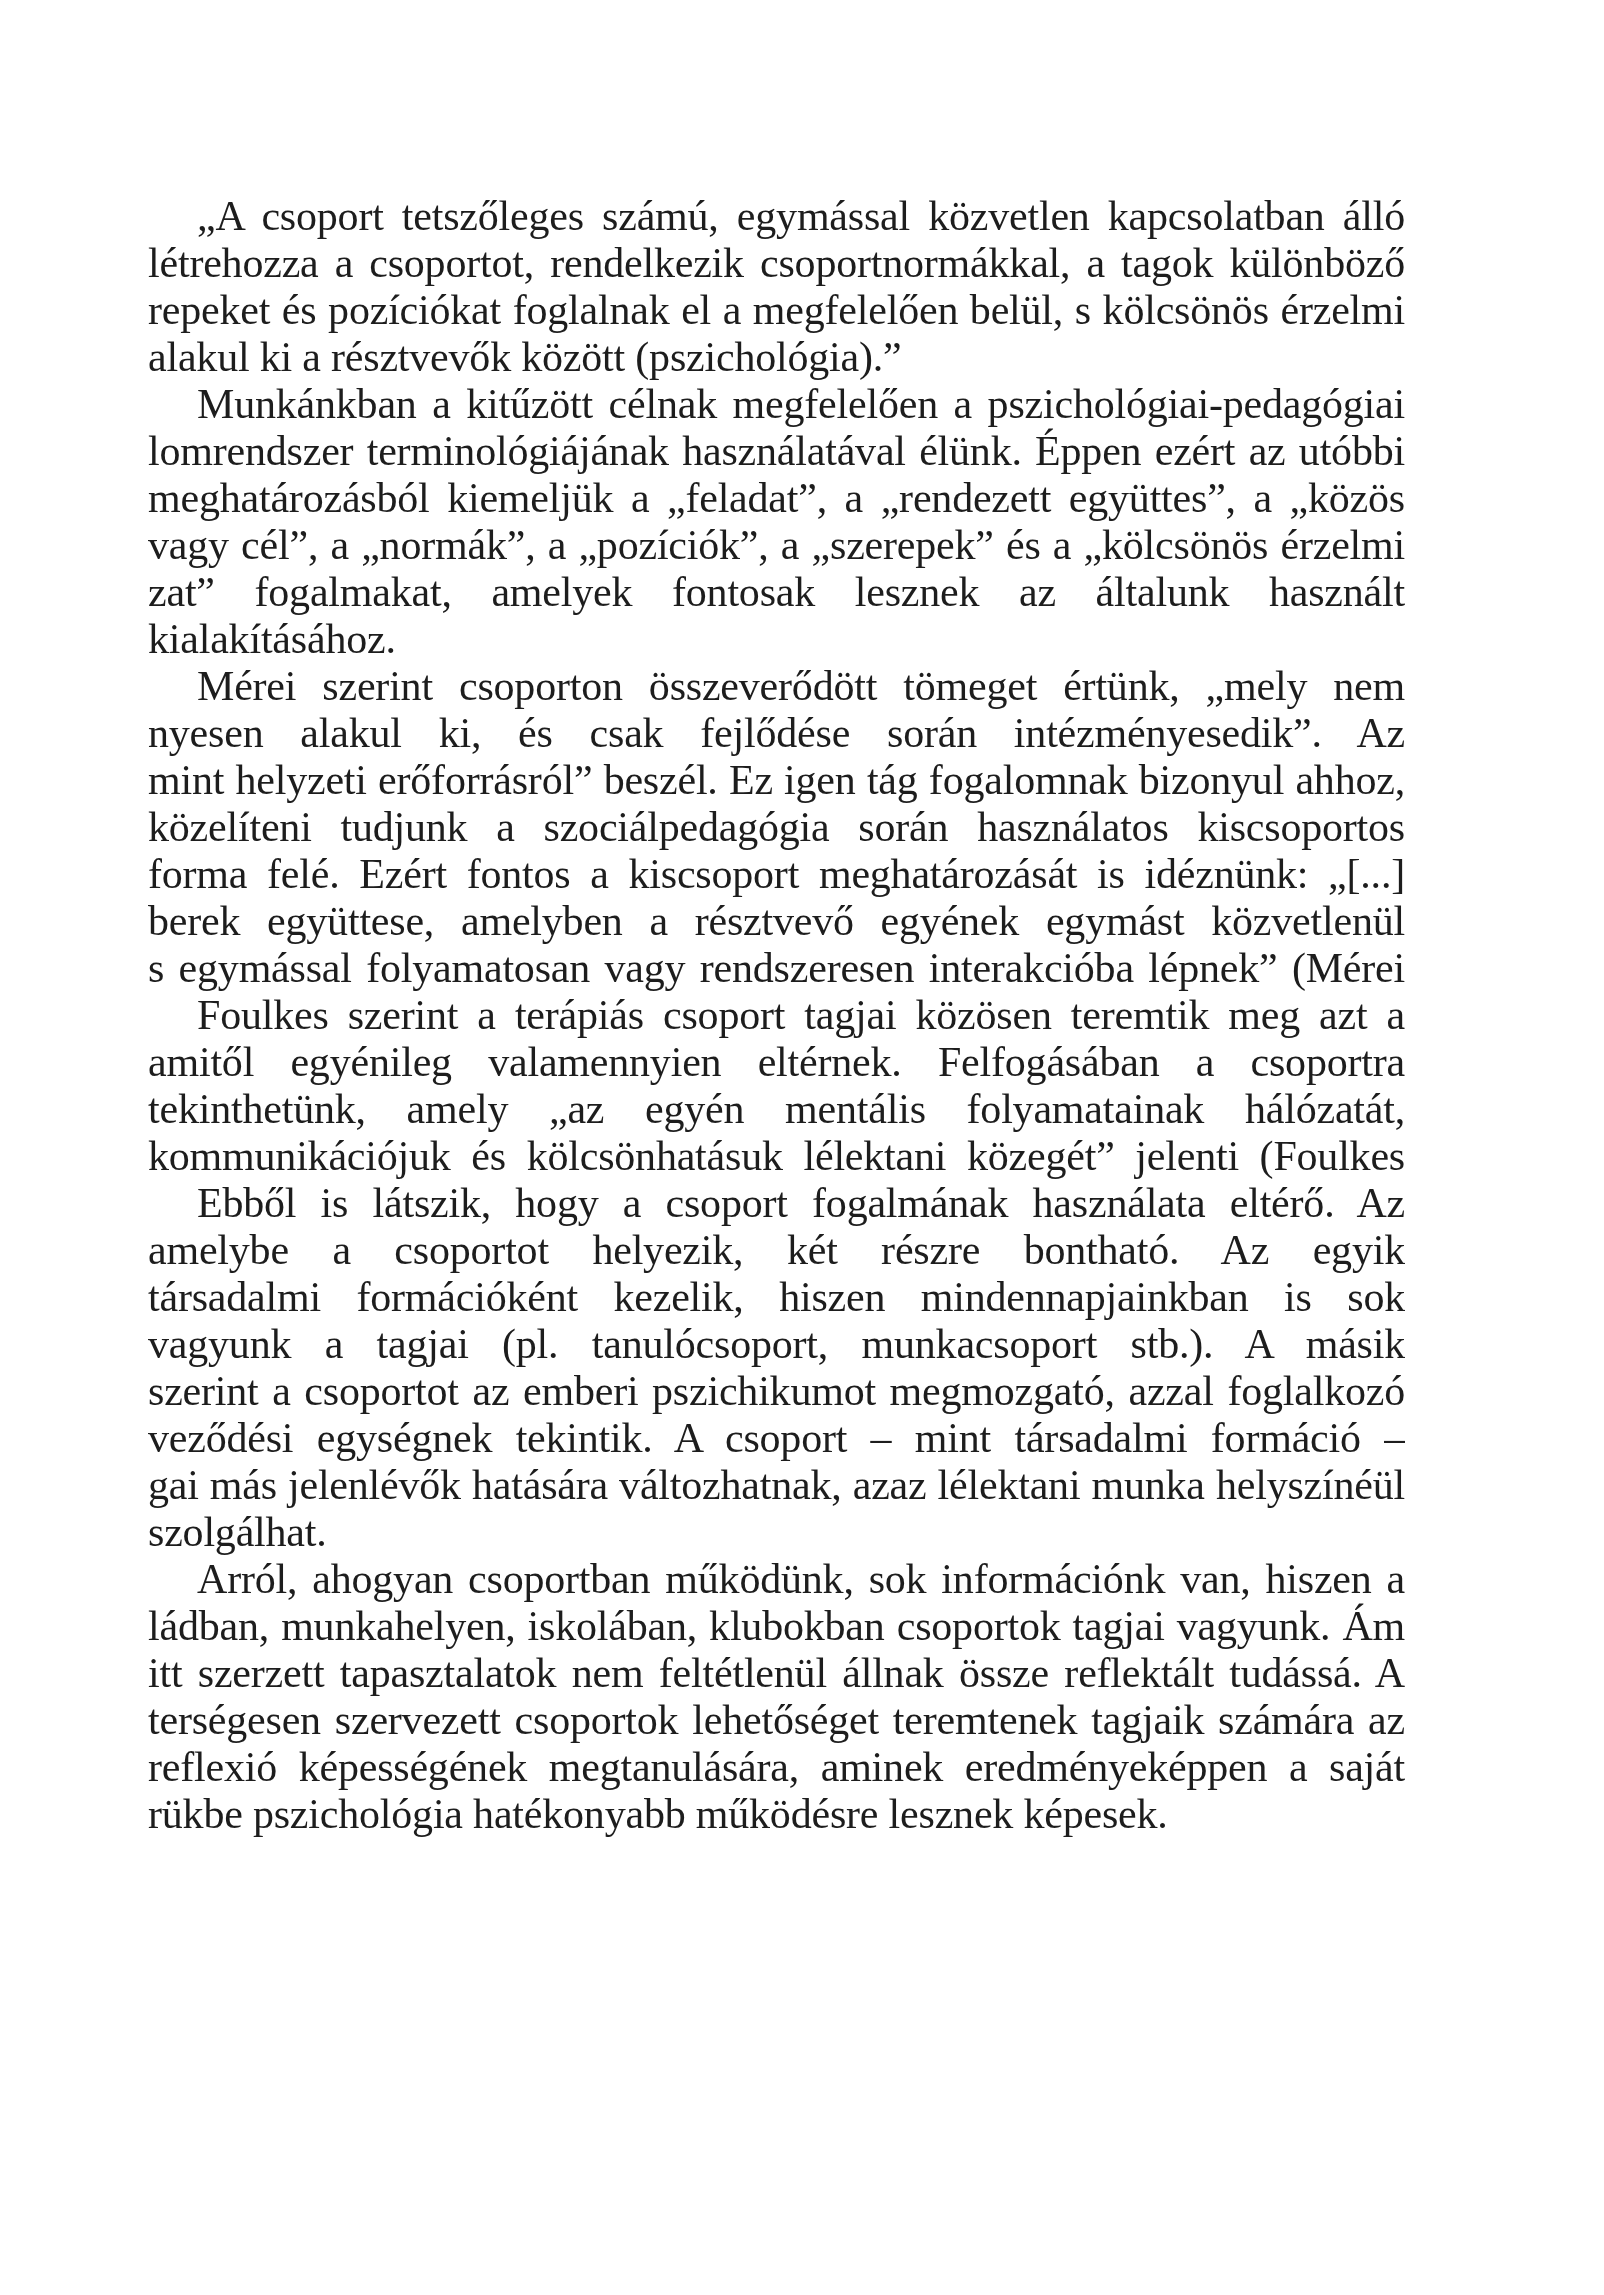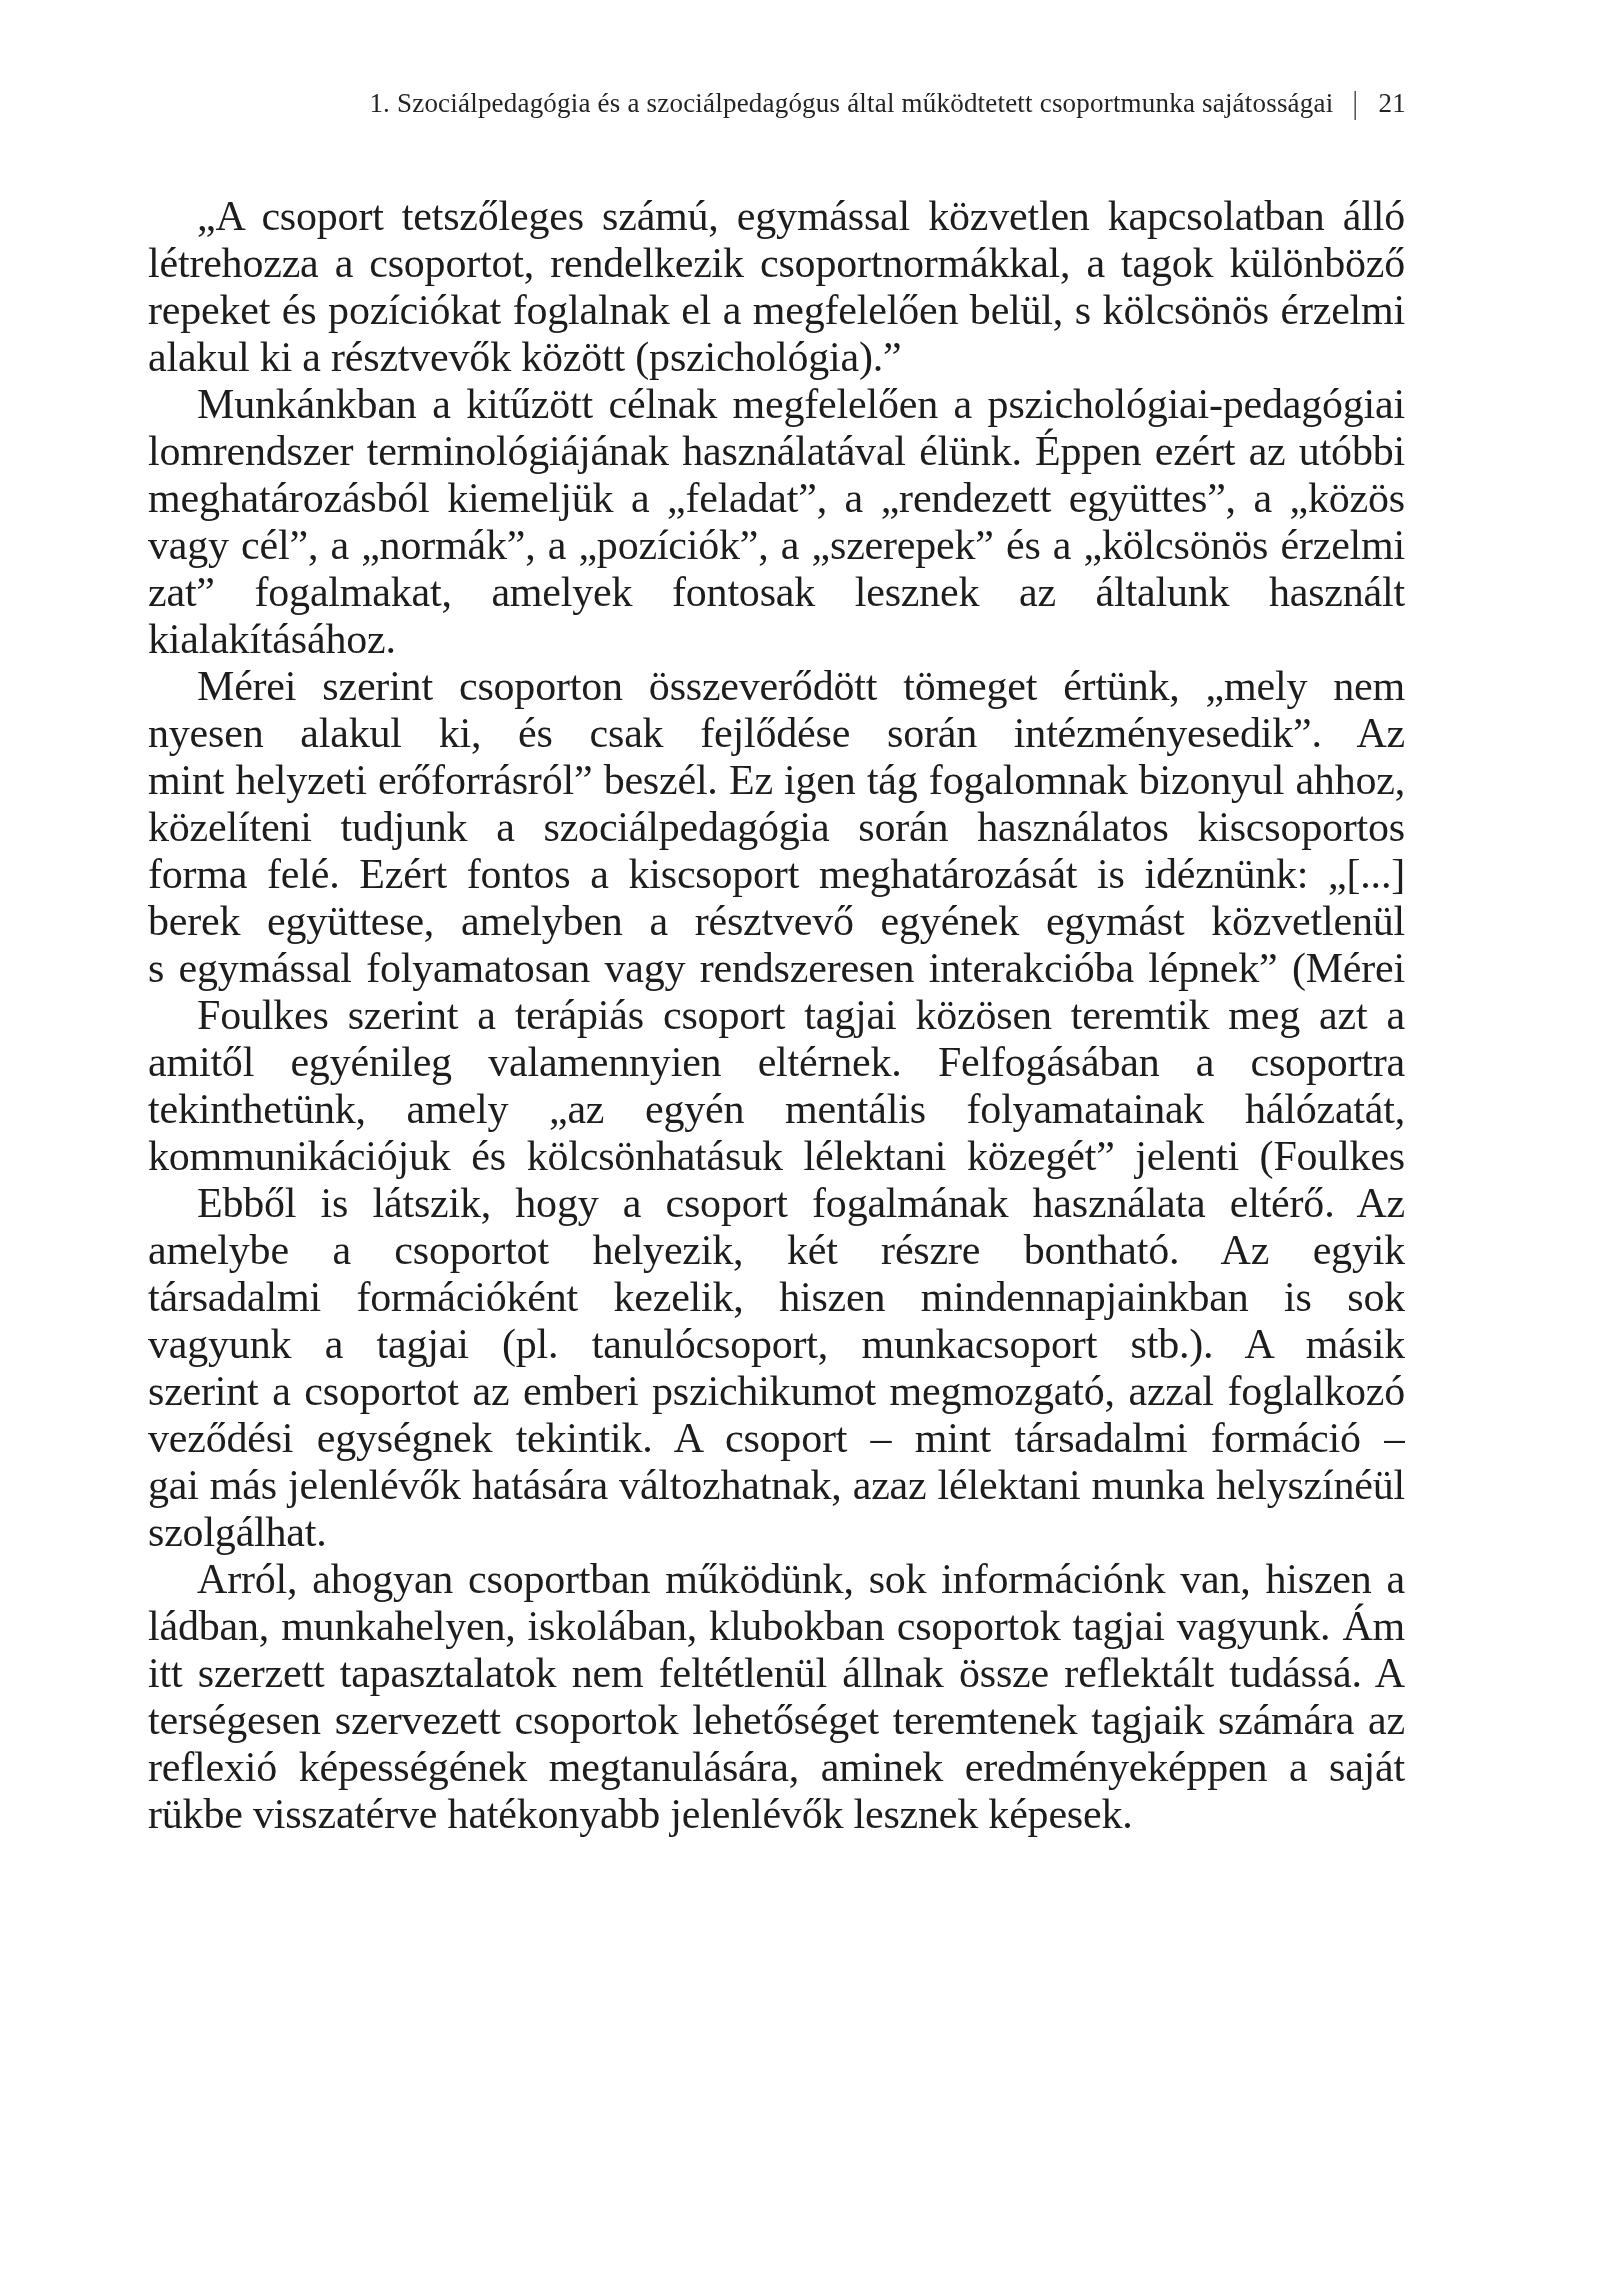--- a/index.html
+++ b/index.html
@@ -60,23 +60,20 @@
     text-indent: 49px;
   }
   .line.last {
     text-align-last: left;
   }
 </style>
 </head>
 <body>
 
 <div class="page" style="--text-color: #1d1d1d; --header-color: #242424; --bg-color: #ffffff;">
-  <div class="running-head">
-    <span>1. Szociálpedagógia és a szociálpedagógus által működtetett csoportmunka sajátosságai</span><span class="sep">|</span><span>21</span>
-  </div>
 
   <div class="body-text">
       <div class="paragraph">
         <div class="line first">„A csoport tetszőleges számú, egymással közvetlen kapcsolatban álló sze-</div>
         <div class="line">létrehozza a csoportot, rendelkezik csoportnormákkal, a tagok különböző sze-</div>
         <div class="line">repeket és pozíciókat foglalnak el a megfelelően belül, s kölcsönös érzelmi hálózat</div>
         <div class="line last">alakul ki a résztvevők között (pszichológia).”</div>
       </div>
       <div class="paragraph">
         <div class="line first">Munkánkban a kitűzött célnak megfelelően a pszichológiai-pedagógiai foga-</div>
@@ -110,17 +107,17 @@
         <div class="line">veződési egységnek tekintik. A csoport – mint társadalmi formáció – kapcso-</div>
         <div class="line">gai más jelenlévők hatására változhatnak, azaz lélektani munka helyszínéül is</div>
         <div class="line last">szolgálhat.</div>
       </div>
       <div class="paragraph">
         <div class="line first">Arról, ahogyan csoportban működünk, sok információnk van, hiszen a csa-</div>
         <div class="line">ládban, munkahelyen, iskolában, klubokban csoportok tagjai vagyunk. Ám az</div>
         <div class="line">itt szerzett tapasztalatok nem feltétlenül állnak össze reflektált tudássá. A mes-</div>
         <div class="line">terségesen szervezett csoportok lehetőséget teremtenek tagjaik számára az ön-</div>
         <div class="line">reflexió képességének megtanulására, aminek eredményeképpen a saját élette-</div>
-        <div class="line last">rükbe visszatérve hatékonyabb jelenlévők lesznek képesek.</div>
+        <div class="line last">rükbe pszichológia hatékonyabb működésre lesznek képesek.</div>
       </div>
     </div>
 </div>
 
 
 </body></html>

